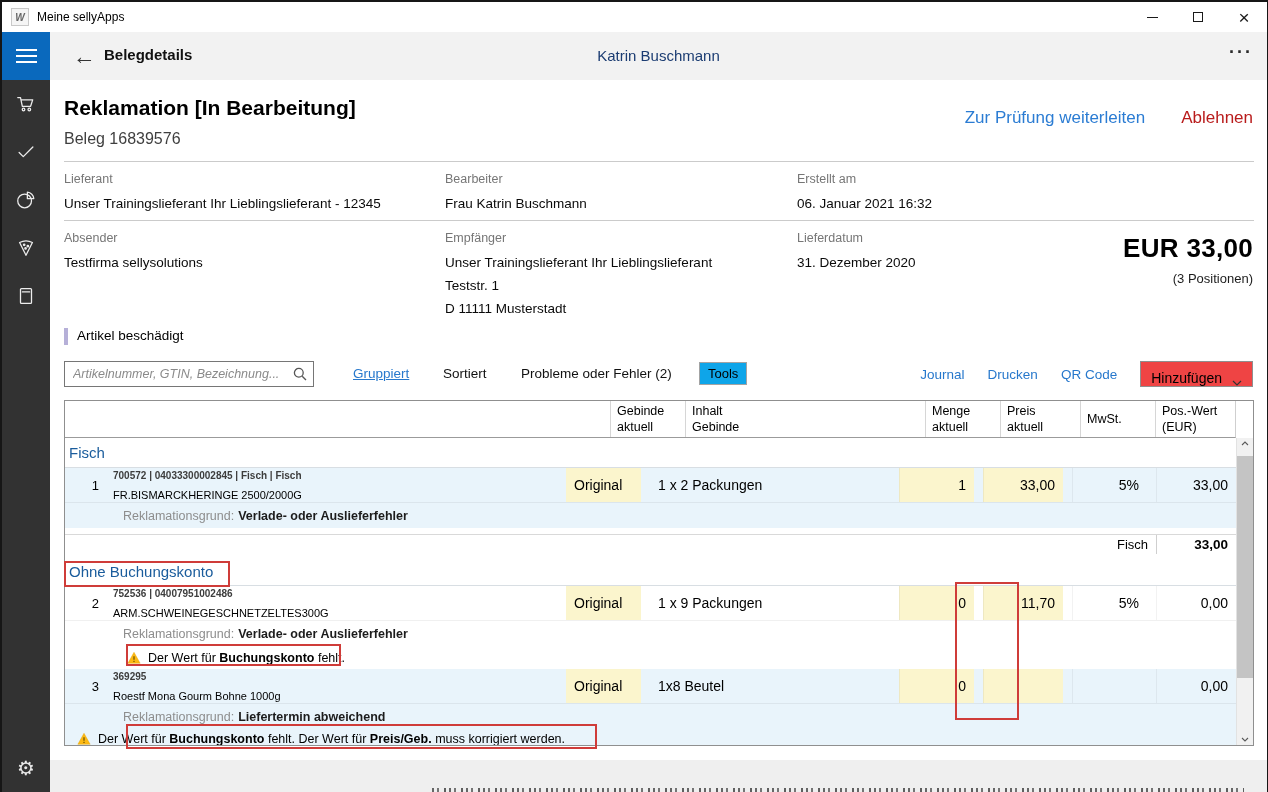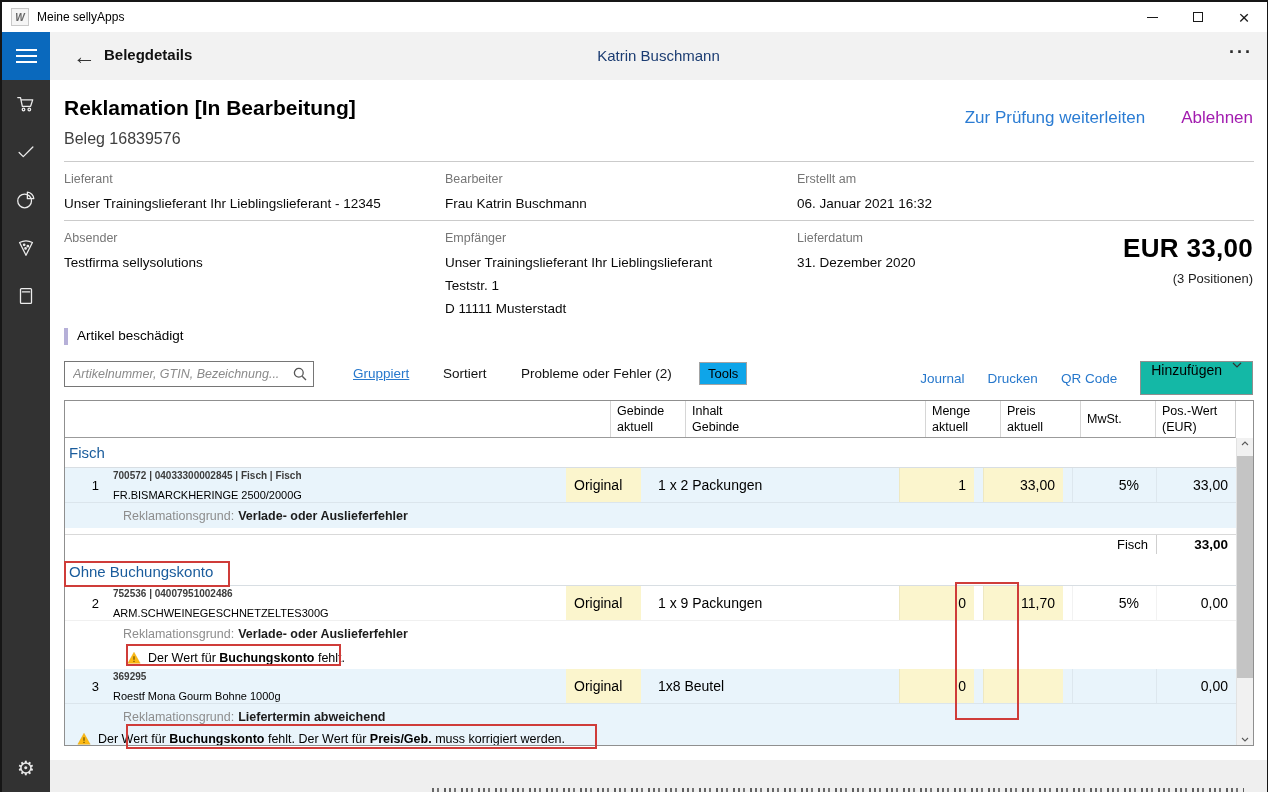--- a/index.html
+++ b/index.html
@@ -30,21 +30,21 @@
   .backarrow{position:absolute; left:16px; top:9px; width:36px; height:30px; display:flex; align-items:center; justify-content:center; font-size:23px; color:#333;}
   .pagetitle{position:absolute; left:54px; top:14px; font-size:15px; font-weight:700; color:#111;}
   .username{position:absolute; left:0; right:0; top:15px; text-align:center; font-size:15px; color:#1b3c72;}
   .moredots{position:absolute; right:14px; top:10px; font-size:18px; font-weight:700; letter-spacing:2px; color:#2a2a2a;}
   
   .main{position:absolute; left:48px; top:78px; right:0; bottom:0; background:#fff;}
   .doc-title{position:absolute; left:14px; top:16px; font-size:21px; font-weight:700;}
   .doc-beleg{position:absolute; left:14px; top:50px; font-size:16px; color:#3f3f3f;}
   .doc-actions{position:absolute; right:14px; top:28px; display:flex; gap:36px; font-size:17px;}
   .link{color:#2b7cd3; cursor:pointer; text-decoration:none;}
-  .link-disabled{color:#a21caf;}
+  .link-disabled{color:#b91c1c;}
   .divider{position:absolute; left:14px; right:13px; border-top:1px solid #cbcbcb;}
   .d1{top:81px;} .d2{top:140px;}
   .fields{position:absolute; left:14px; right:14px;}
   .f1{top:92px; height:46px;} .f2{top:151px; height:95px;}
   .fld{position:absolute; top:0;}
   .fld .lbl{display:block; font-size:12.5px; color:#767676; margin-bottom:6px;}
   .fld .val{display:block; font-size:13.5px; color:#0a0a0a; line-height:23px;}
   .fp0{left:0;} .fp1{left:381px;} .fp2{left:733px;}
   .totalblock{position:absolute; right:0; top:2px; text-align:right;}
   .totalamt{font-size:26px; font-weight:700; letter-spacing:.3px;}
@@ -57,21 +57,21 @@
   .searchbox{position:absolute; left:0; top:0; width:250px; height:26px;}
   .searchbox input{width:100%; height:26px; border:1px solid #767676; padding:0 28px 0 8px; font-size:12.5px; font-family:inherit; color:#333; background:#fff; outline:none;}
   .searchbox input::placeholder{font-style:italic; color:#8a8a8a;}
   .searchicon{position:absolute; right:6px; top:5px;}
   .tlink{position:absolute; top:5px; font-size:13.5px; color:#111; cursor:pointer;}
   .t-grup{left:289px; color:#2778cc; text-decoration:underline;}
   .t-sort{left:379px;} .t-prob{left:457px;}
   .toolsbtn{position:absolute; left:635px; top:1px; font-size:13px; background:#0ea5e9; border:1px solid #a3a3a3; padding:3px 8px;}
   .rightlinks{position:absolute; right:0; top:0; display:flex; align-items:center; gap:23px;}
   .rlink{font-size:13.5px; color:#2778cc; cursor:pointer;}
-  .addbtn{height:34px; background:#14b8a6; border:1px solid #8f8f8f; font-size:14px; padding:0 10px; display:flex; align-items:flex-start; gap:10px;}
+  .addbtn{height:26px; background:#ef4444; border:1px solid #8f8f8f; font-size:14px; padding:0 10px; display:flex; align-items:flex-end; gap:10px;}
   
   .table{position:absolute; left:14px; top:320px; width:1190px; height:346px; border:1px solid #8f8f8f; background:#fff;}
   .thead{display:flex; height:37px; width:1171px; border-bottom:1px solid #9b9b9b; border-right:1px solid #cfcfcf; background:#fff;}
   .th{padding:3px 6px; font-size:12.5px; display:flex; align-items:center; white-space:pre-line; border-left:1px solid #d6d6d6; line-height:1.3;}
   .th:first-child{border-left:none; flex:1;}
   .w-geb{width:75px;} .w-inh{width:240px;} .w-menge{width:75px;} .w-preis{width:80px;} .w-mwst{width:75px;} .w-wert{width:80px;}
   .tbody{position:absolute; left:0; top:37px; right:17px; bottom:0; overflow:hidden;}
   .bg-blue{background:#e9f4fb;} .bg-white{background:#fff;} .bg-yellow{background:#fbf5cd;}
   .g-row{height:30px; display:flex; align-items:center; padding-left:4px; font-size:15px; color:#1a5c9c; border-bottom:1px solid #d8dee3; background:#fff;}
   .p-row{height:34px; display:flex; align-items:stretch;}

